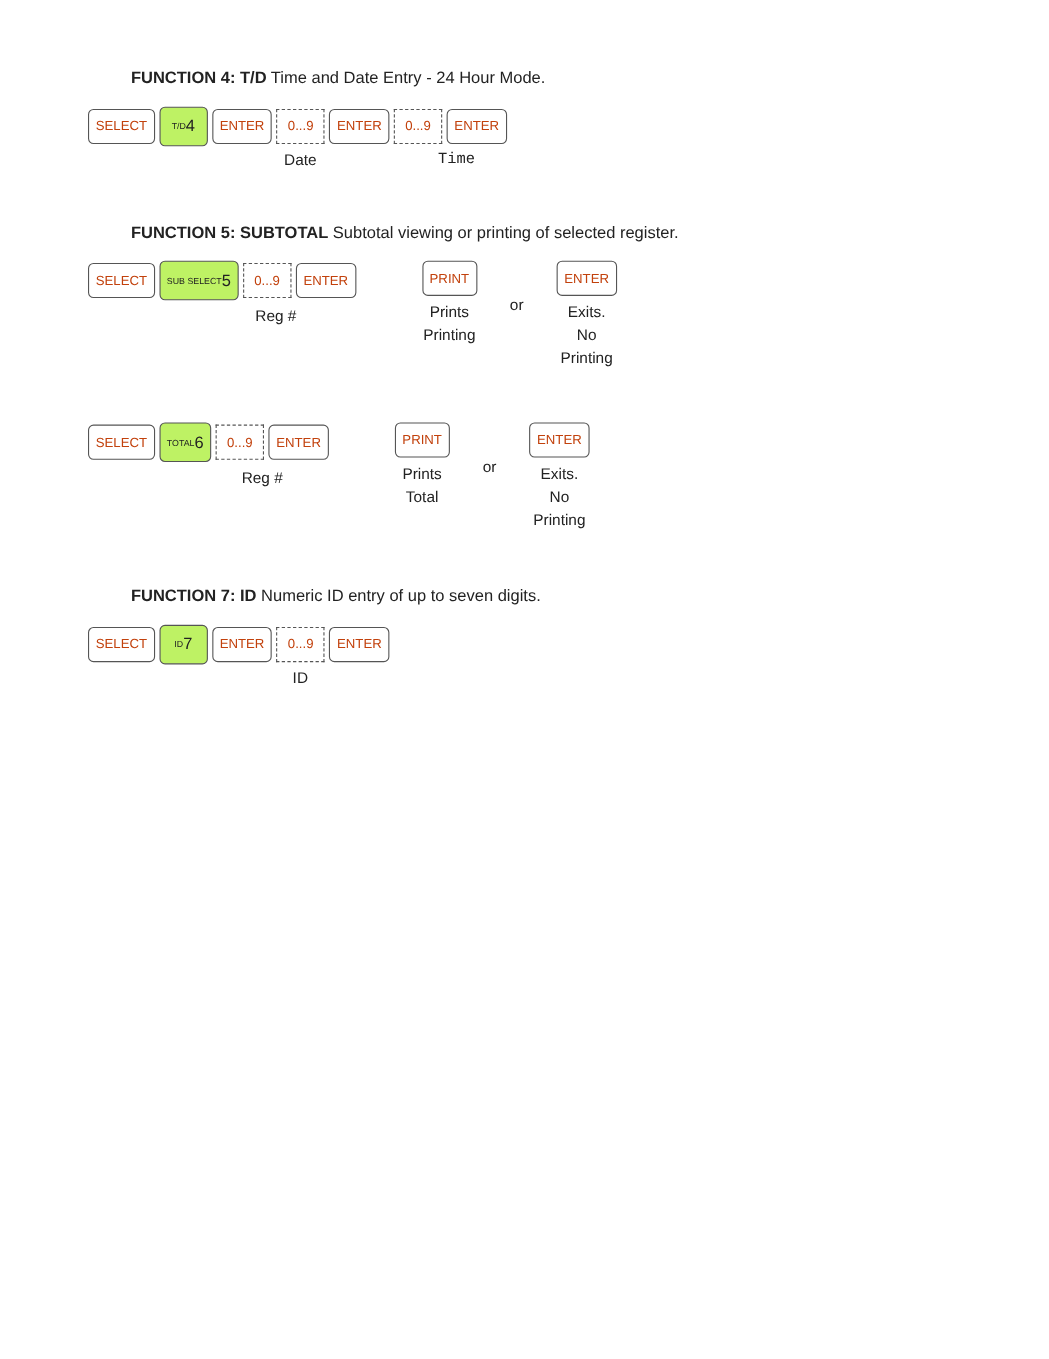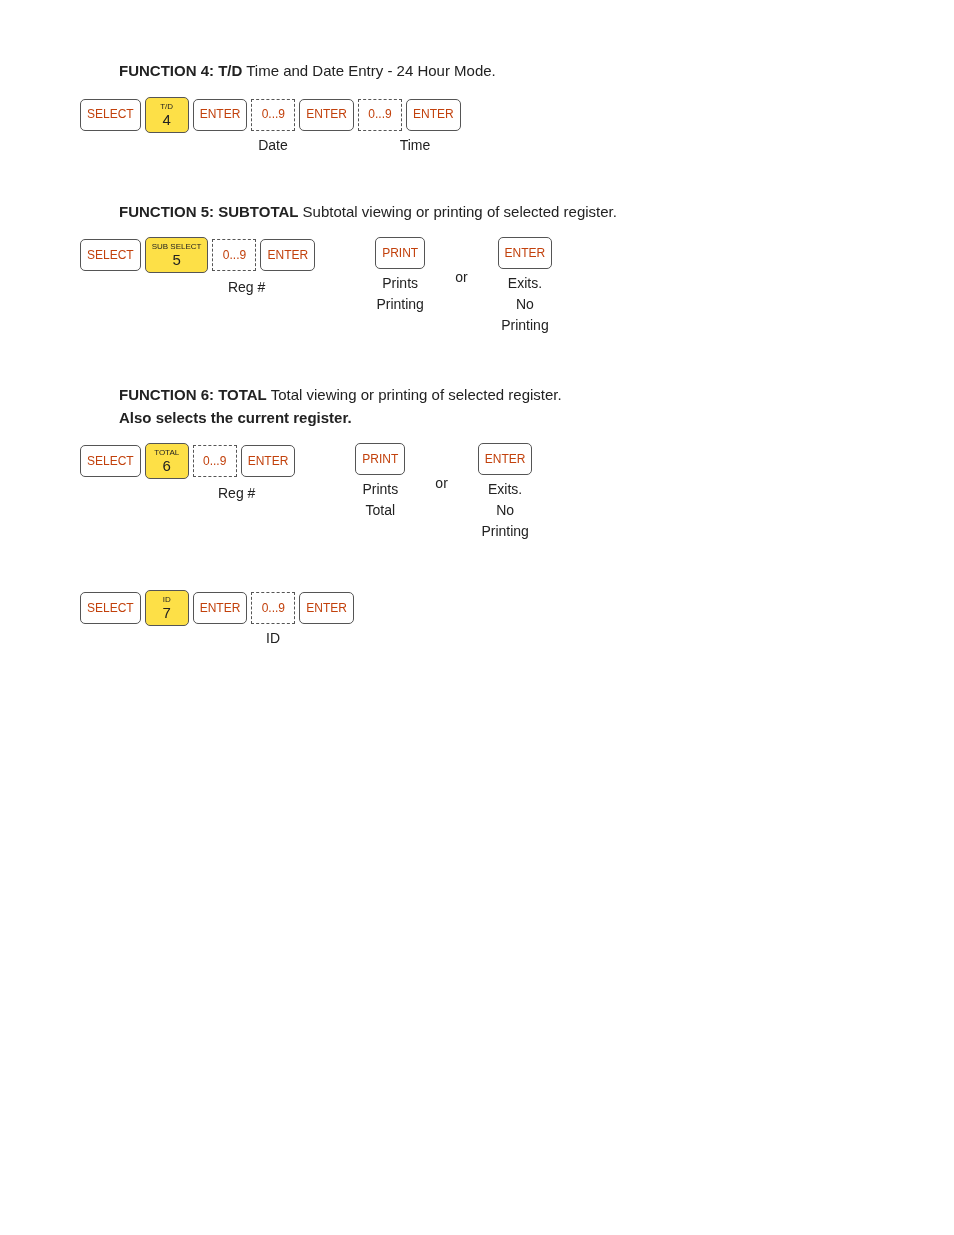--- a/index.html
+++ b/index.html
@@ -63,27 +63,27 @@
     }
 
     .key-number {
       font-size: 15px;
       display: block;
       text-align: center;
     }
 
     .key-combined {
       display: inline-flex;
-      flex-direction: column;
+      flex-direction: row;
       align-items: center;
       justify-content: center;
       border: 1.5px solid #555;
       border-radius: 5px;
       font-size: 12px;
-      background: #fde047;
+      background: #bef264;
       padding: 3px 6px;
       min-width: 44px;
       min-height: 36px;
     }
 
     
     .fn4-row {
       display: flex;
       align-items: center;
       gap: 4px;
@@ -126,21 +126,21 @@
       </div>
     <div class="key">
         <span>ENTER</span>
       </div>
   </div>
   <div class="fn4-labels">
 
     <div style="width: 148px;"></div>
     <div style="min-width: 50px; text-align: center; font-size:14px;">Date</div>
     <div style="width: 52px;"></div>
-    <div style="min-width: 50px; text-align: center; font-size:14px;">Time</div>
+    <div style="min-width: 50px; text-align: center; font-size:14px;font-family:Liberation Mono, monospace;">Time</div>
   </div>
 </div>
 
 <div class="section">
   <div class="section-title">
     <span class="bold">FUNCTION 5: SUBTOTAL</span><span> Subtotal viewing or printing of selected register.</span>
   </div>
   <div style="display:flex; align-items:flex-start; gap: 60px;">
     <div>
       <div class="key-row">
@@ -175,24 +175,20 @@
           <span>Exits.</span><br>
           <span>No</span><br>
           <span>Printing</span>
         </div>
       </div>
     </div>
   </div>
 </div>
 
 <div class="section">
-  <div class="section-title">
-    <span class="bold">FUNCTION 6: TOTAL</span><span> Total viewing or printing of selected register.</span><br>
-    <span class="bold">Also selects the current register.</span>
-  </div>
   <div style="display:flex; align-items:flex-start; gap: 60px;">
     <div>
       <div class="key-row">
         <div class="key">
             <span>SELECT</span>
           </div>
         <div class="key-combined">
           <span class="key-small-label">TOTAL</span>
           <span class="key-number">6</span>
         </div>
@@ -220,20 +216,23 @@
           <span>Exits.</span><br>
           <span>No</span><br>
           <span>Printing</span>
         </div>
       </div>
     </div>
   </div>
 </div>
 
 <div class="section">
+  <div class="section-title">
+    <span class="bold">FUNCTION 7: ID</span><span> Numeric ID entry of up to seven digits.</span>
+  </div>
   <div class="fn4-row">
     <div class="key">
         <span>SELECT</span>
       </div>
     <div class="key-combined">
       <span class="key-small-label">ID</span>
       <span class="key-number">7</span>
     </div>
     <div class="key">
         <span>ENTER</span>

